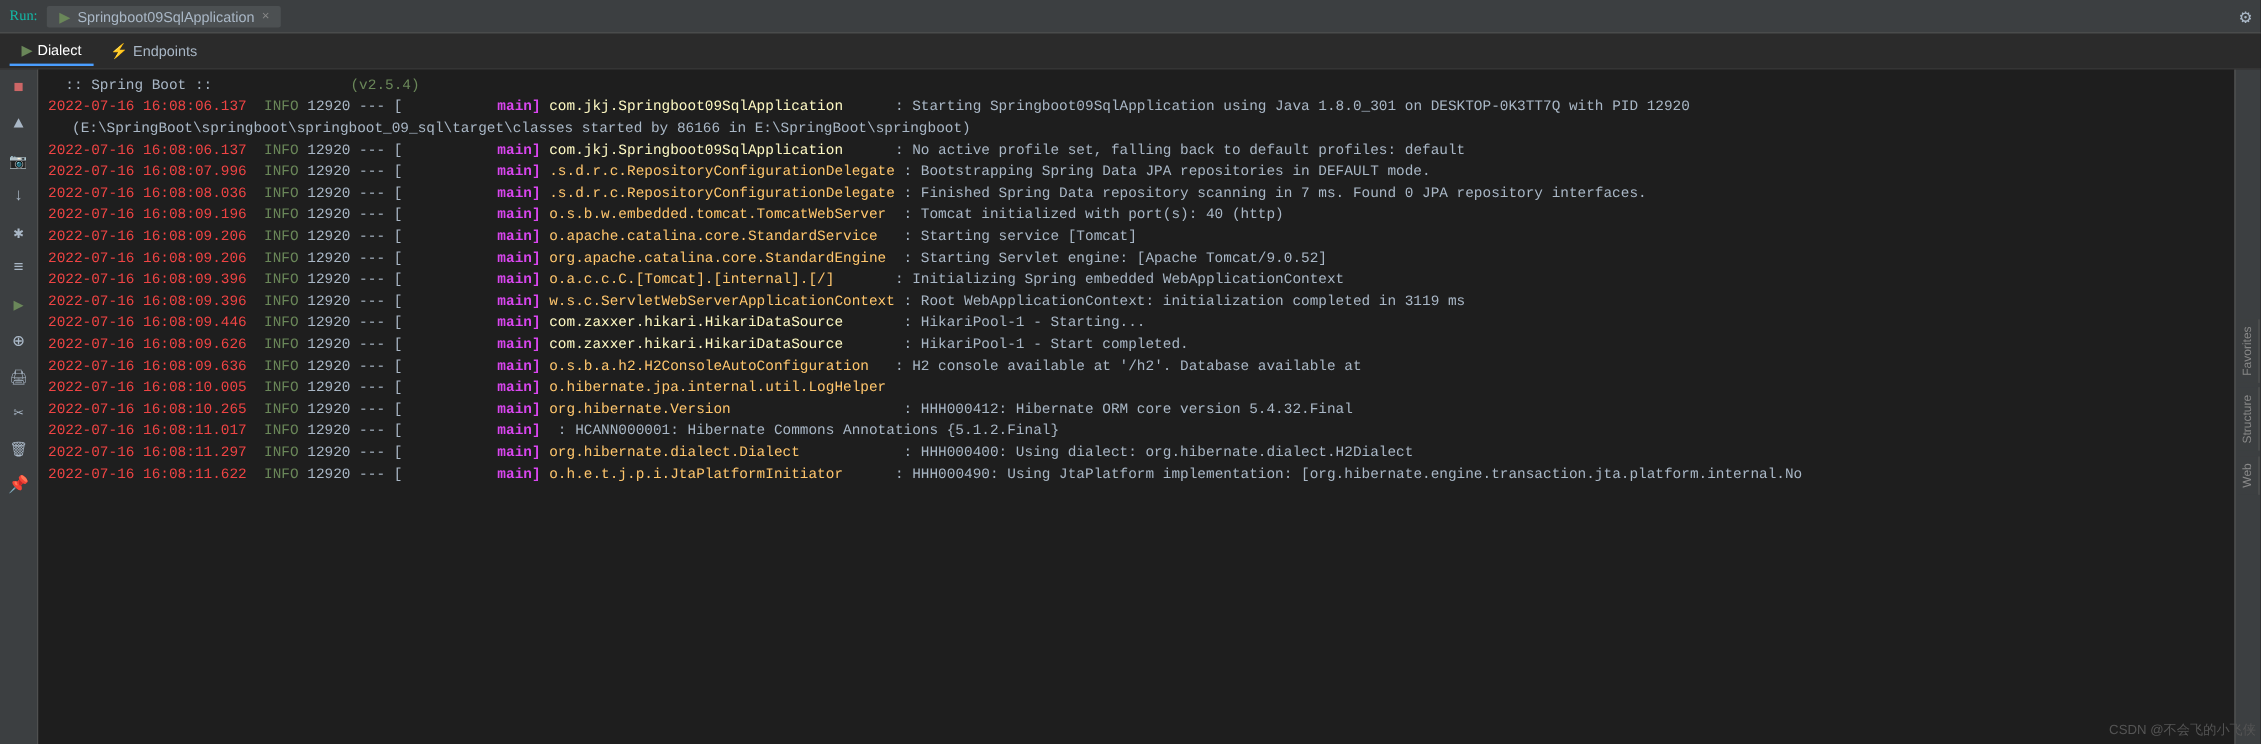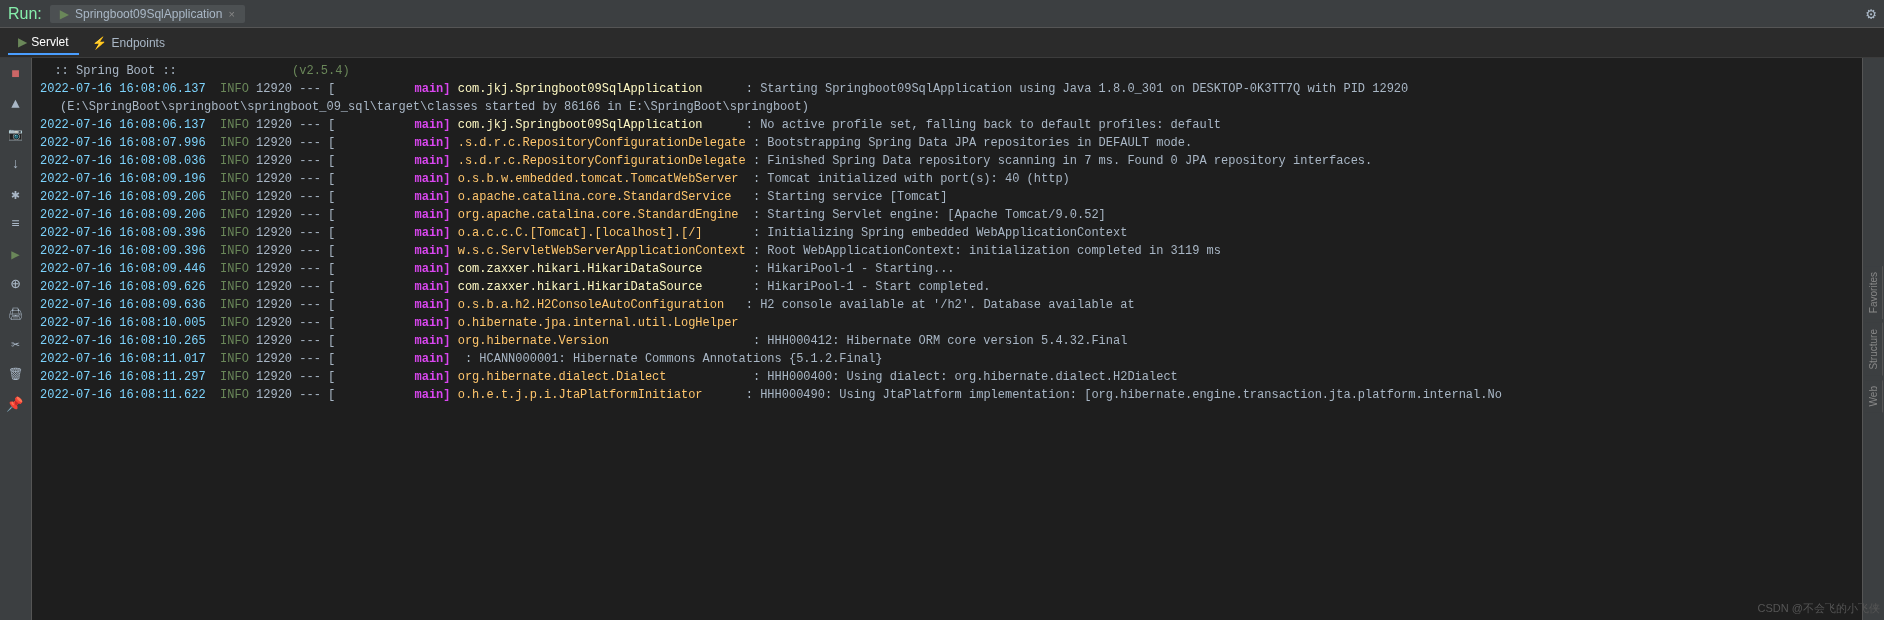--- a/index.html
+++ b/index.html
@@ -17,23 +17,23 @@
     .top-bar {
       background: #3c3f41;
       height: 28px;
       display: flex;
       align-items: center;
       padding: 0 8px;
       gap: 8px;
       border-bottom: 1px solid #555;
     }
     .run-label {
-      color: #86efac;
-      font-size: 16px;
-      font-family: Liberation Sans, sans-serif;
+      color: #14b8a6;
+      font-size: 12px;
+      font-family: Liberation Serif, serif;
     }
     .tab-active {
       background: #4c5052;
       color: #a9b7c6;
       font-size: 12px;
       font-family: sans-serif;
       padding: 2px 10px;
       border-radius: 2px;
       display: flex;
       align-items: center;
@@ -119,21 +119,21 @@
       align-items: baseline;
       line-height: 18px;
       white-space: pre;
       font-size: 12px;
     }
     .log-line.continuation {
       padding-left: 20px;
       color: #a9b7c6;
       font-family: Liberation Mono, monospace;
     }
-    .ts { color: #7dd3fc; }
+    .ts { color: #ef4444; }
     .level-info { color: #6a8759; }
     .pid { color: #a9b7c6; }
     .thread { color: #d946ef; font-weight: bold; }
     .logger-spring { color: #fef9c3; }
     .logger-highlight { color: #ffc66d; }
     .message { color: #a9b7c6; }
     .spring-banner { color: #a9b7c6; }
     .spring-version { color: #6a8759; }
 
     
@@ -169,21 +169,21 @@
       <span style="color:#6a8759;">▶</span>
       <span>Springboot09SqlApplication</span>
       <span class="tab-close">×</span>
     </div>
     <span class="settings-icon" style="margin-left:auto;">⚙</span>
   </div>
 
   <div class="toolbar">
     <div class="toolbar-tab active">
       <span style="color:#6a8759;">▶</span>
-      <span>Servlet</span>
+      <span>Dialect</span>
     </div>
     <div class="toolbar-tab">
       <span style="color:#cc7832;">⚡</span>
       <span>Endpoints</span>
     </div>
   </div>
 
   <div class="main-layout">
 
     <div class="sidebar">
@@ -272,21 +272,21 @@
         <span class="thread">           main] </span>
         <span class="logger-highlight">org.apache.catalina.core.StandardEngine </span>
         <span class="message"> : Starting Servlet engine: [Apache Tomcat/9.0.52]</span>
       </div>
 
       <div class="log-line">
         <span class="ts">2022-07-16 16:08:09.396  </span>
         <span class="level-info">INFO</span>
         <span class="pid"> 12920 --- [</span>
         <span class="thread">           main] </span>
-        <span class="logger-highlight">o.a.c.c.C.[Tomcat].[localhost].[/]      </span>
+        <span class="logger-highlight">o.a.c.c.C.[Tomcat].[internal].[/]      </span>
         <span class="message"> : Initializing Spring embedded WebApplicationContext</span>
       </div>
 
       <div class="log-line">
         <span class="ts">2022-07-16 16:08:09.396  </span>
         <span class="level-info">INFO</span>
         <span class="pid"> 12920 --- [</span>
         <span class="thread">           main] </span>
         <span class="logger-highlight">w.s.c.ServletWebServerApplicationContext</span>
         <span class="message"> : Root WebApplicationContext: initialization completed in 3119 ms</span>

